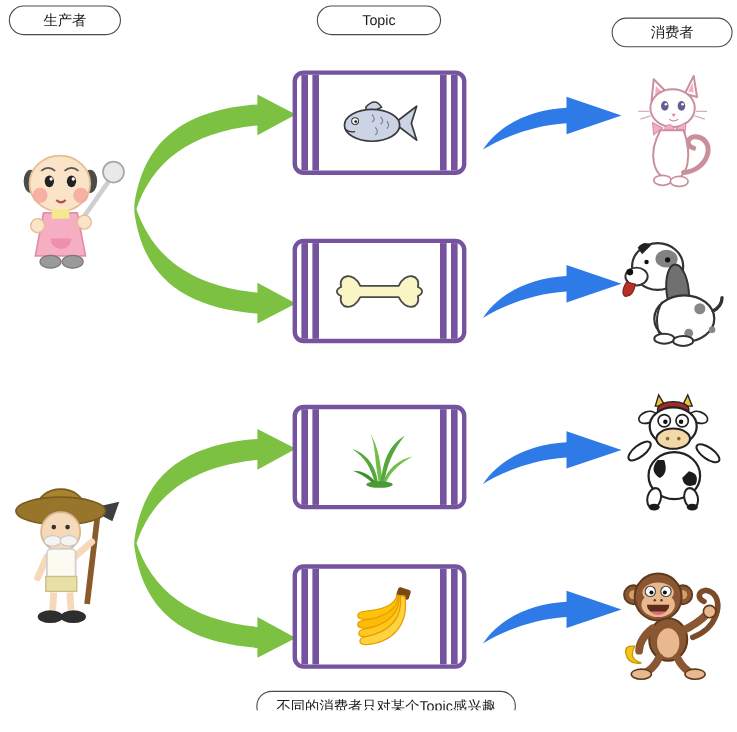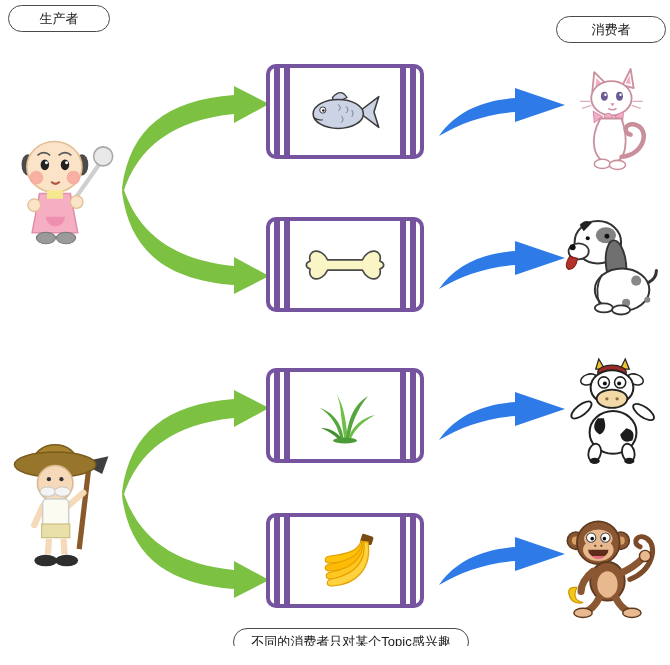--- a/index.html
+++ b/index.html
@@ -41,20 +41,23 @@
 
   #bottom-line{position:absolute;left:0;top:657px;width:670px;height:3px;background:#111;}
 </style>
 </head>
 <body>
 
 <div id="canvas">
 
   <div class="pill" id="pill-producer">
     <span>生产者</span>
+  </div>
+  <div class="pill" id="pill-topic">
+    <span>Topic</span>
   </div>
   <div class="pill" id="pill-consumer">
     <span>消费者</span>
   </div>
 
   <svg id="arrow-layer" viewBox="0 0 670 665">
     <defs>
       <g id="green-pair">
         <path class="green-arrow" d="M0,-2 C8,-62 45,-90 112,-95 L112,-104 L147,-86 L112,-67 L112,-76 C52,-70 16,-44 1,3 Z"></path>
         <path class="green-arrow" d="M0,2 C8,62 45,90 112,95 L112,104 L147,86 L112,67 L112,76 C52,70 16,44 1,-3 Z"></path>

